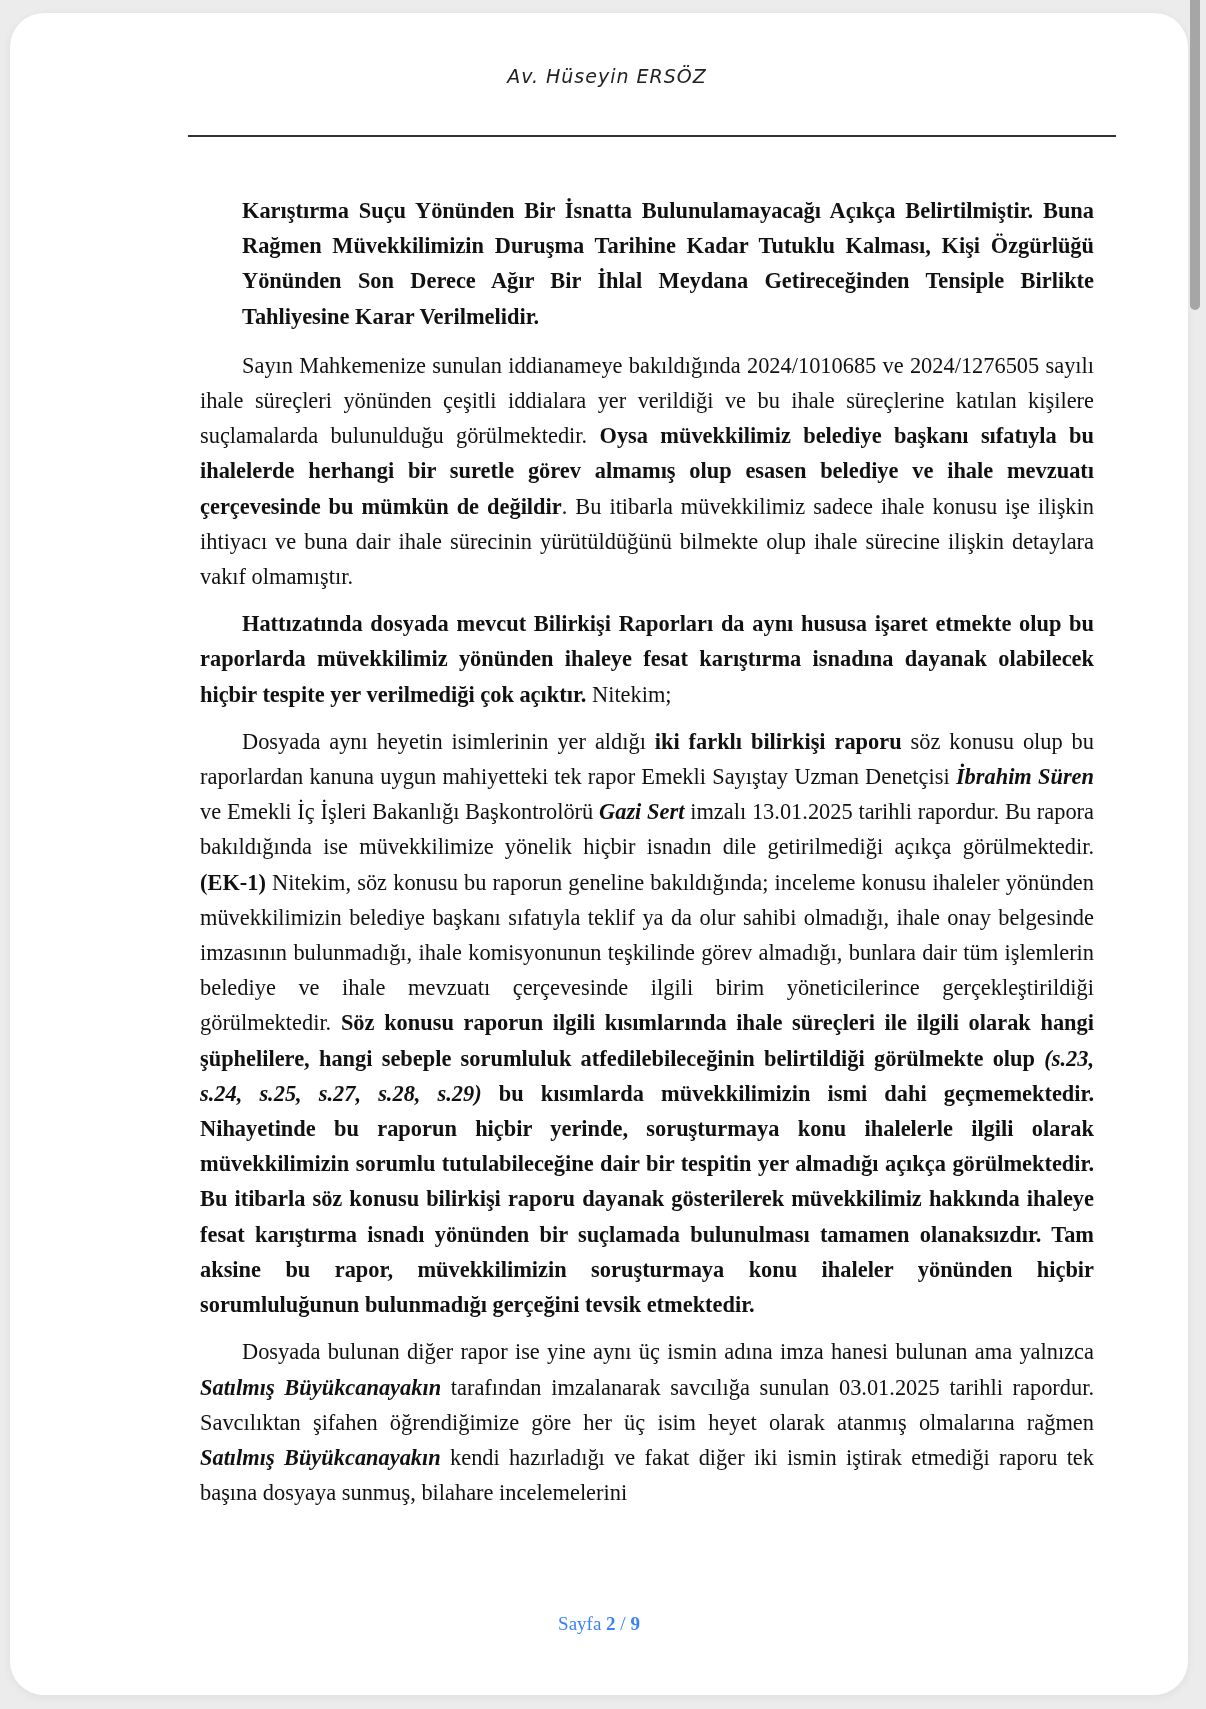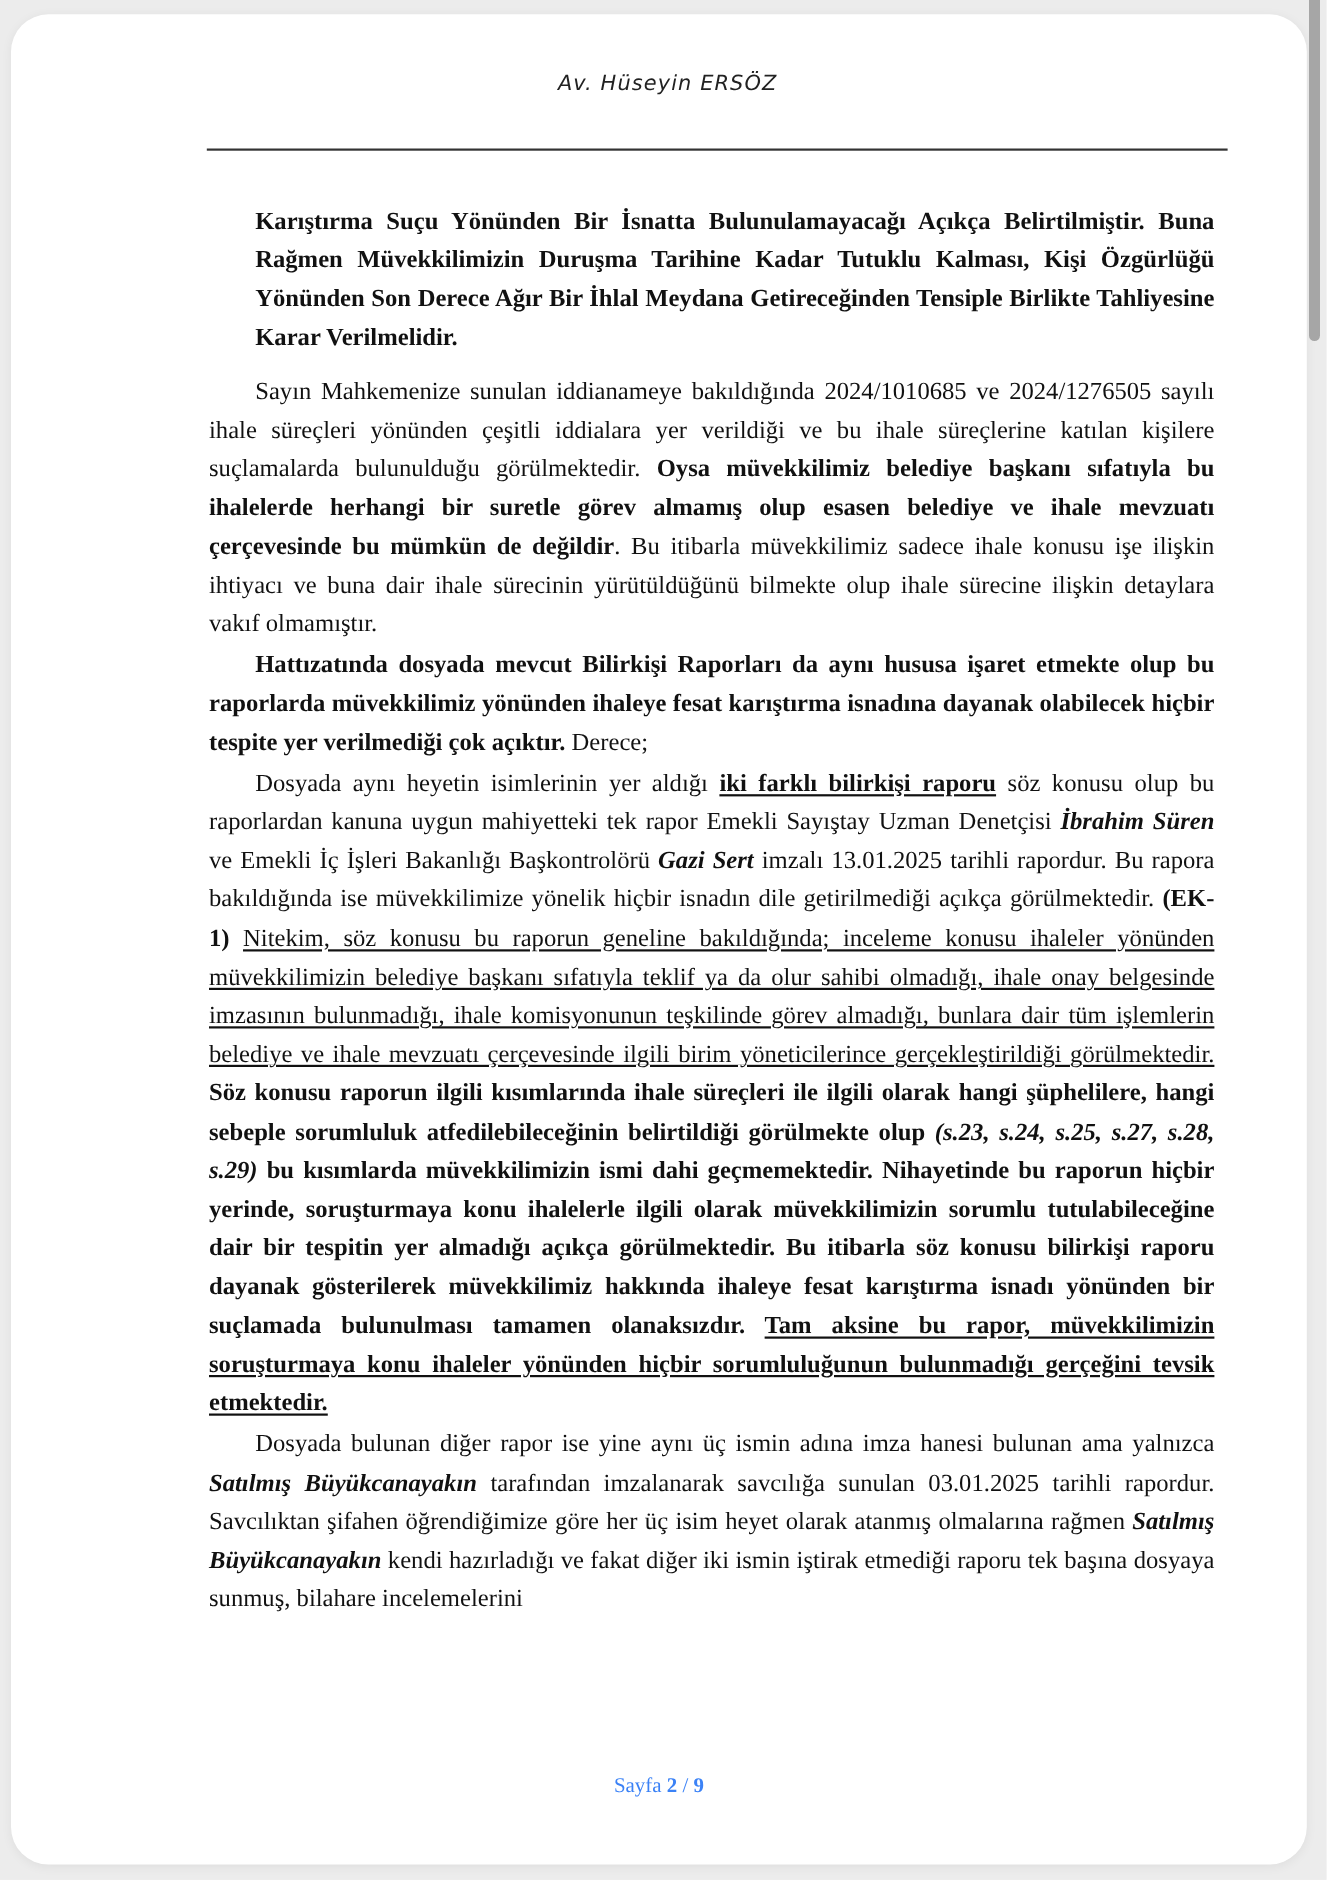--- a/index.html
+++ b/index.html
@@ -44,46 +44,46 @@
     border-top: 2px solid #333;
   }
   .body {
     position: absolute;
     left: 178px; top: 168px;
     width: 918px;
     font-size: 22.4px;
     line-height: 35.2px;
     text-align: justify;
   }
-  .body p { margin: 2px; }
+  .body p { margin: 12px; }
   .indent { text-indent: 42px; }
   .first-block { padding-left: 42px; font-weight: bold; margin-bottom: 14px !important; }
   .b { font-weight: bold; }
-  .u { text-decoration: underline; text-decoration-thickness: 2px; text-underline-offset: 3px; }
+  .u { text-decoration-thickness: 2px; text-underline-offset: 3px; }
   .i { font-style: italic; font-weight: bold; }
   .footer {
     position: absolute;
     left: 0; right: 0; top: 1600px;
     text-align: center;
     font-size: 19px;
     color: #3b82f6;
   }
   .footer .b { font-weight: bold; }
 </style>
 </head>
 <body>
 
 <div class="page">
   <div class="letterhead">Av. Hüseyin ERSÖZ</div>
   <div class="header-rule"></div>
 
   <div class="body">
     <p class="first-block"><span class="b">Karıştırma Suçu Yönünden Bir İsnatta Bulunulamayacağı Açıkça Belirtilmiştir. Buna Rağmen Müvekkilimizin Duruşma Tarihine Kadar Tutuklu Kalması, Kişi Özgürlüğü Yönünden Son Derece Ağır Bir İhlal Meydana Getireceğinden Tensiple Birlikte Tahliyesine Karar Verilmelidir.</span></p>
     <p class="indent"><span>Sayın Mahkemenize sunulan iddianameye bakıldığında 2024/1010685 ve 2024/1276505 sayılı ihale süreçleri yönünden çeşitli iddialara yer verildiği ve bu ihale süreçlerine katılan kişilere suçlamalarda bulunulduğu görülmektedir. </span><span class="b">Oysa müvekkilimiz belediye başkanı sıfatıyla bu ihalelerde herhangi bir suretle görev almamış olup esasen belediye ve ihale mevzuatı çerçevesinde bu mümkün de değildir</span><span>. Bu itibarla müvekkilimiz sadece ihale konusu işe ilişkin ihtiyacı ve buna dair ihale sürecinin yürütüldüğünü bilmekte olup ihale sürecine ilişkin detaylara vakıf olmamıştır.</span></p>
-    <p class="indent"><span class="b">Hattızatında dosyada mevcut Bilirkişi Raporları da aynı hususa işaret etmekte olup bu raporlarda müvekkilimiz yönünden ihaleye fesat karıştırma isnadına dayanak olabilecek hiçbir tespite yer verilmediği çok açıktır.</span><span> Derece;</span></p>
+    <p class="indent"><span class="b">Hattızatında dosyada mevcut Bilirkişi Raporları da aynı hususa işaret etmekte olup bu raporlarda müvekkilimiz yönünden ihaleye fesat karıştırma isnadına dayanak olabilecek hiçbir tespite yer verilmediği çok açıktır.</span><span> Nitekim;</span></p>
     <p class="indent"><span>Dosyada aynı heyetin isimlerinin yer aldığı </span><span class="b u">iki farklı bilirkişi raporu</span><span> söz konusu olup bu raporlardan kanuna uygun mahiyetteki tek rapor Emekli Sayıştay Uzman Denetçisi </span><span class="i">İbrahim Süren</span><span> ve Emekli İç İşleri Bakanlığı Başkontrolörü </span><span class="i">Gazi Sert</span><span> imzalı 13.01.2025 tarihli rapordur. Bu rapora bakıldığında ise müvekkilimize yönelik hiçbir isnadın dile getirilmediği açıkça görülmektedir. </span><span class="b">(EK-1) </span><span class="u">Nitekim, söz konusu bu raporun geneline bakıldığında; inceleme konusu ihaleler yönünden müvekkilimizin belediye başkanı sıfatıyla teklif ya da olur sahibi olmadığı, ihale onay belgesinde imzasının bulunmadığı, ihale komisyonunun teşkilinde görev almadığı, bunlara dair tüm işlemlerin belediye ve ihale mevzuatı çerçevesinde ilgili birim yöneticilerince gerçekleştirildiği görülmektedir.</span><span class="b"> Söz konusu raporun ilgili kısımlarında ihale süreçleri ile ilgili olarak hangi şüphelilere, hangi sebeple sorumluluk atfedilebileceğinin belirtildiği görülmekte olup </span><span class="b i">(s.23, s.24, s.25, s.27, s.28, s.29)</span><span class="b"> bu kısımlarda müvekkilimizin ismi dahi geçmemektedir. Nihayetinde bu raporun hiçbir yerinde, soruşturmaya konu ihalelerle ilgili olarak müvekkilimizin sorumlu tutulabileceğine dair bir tespitin yer almadığı açıkça görülmektedir. Bu itibarla söz konusu bilirkişi raporu dayanak gösterilerek müvekkilimiz hakkında ihaleye fesat karıştırma isnadı yönünden bir suçlamada bulunulması tamamen olanaksızdır. </span><span class="b u">Tam aksine bu rapor, müvekkilimizin soruşturmaya konu ihaleler yönünden hiçbir sorumluluğunun bulunmadığı gerçeğini tevsik etmektedir.</span></p>
     <p class="indent"><span>Dosyada bulunan diğer rapor ise yine aynı üç ismin adına imza hanesi bulunan ama yalnızca </span><span class="i">Satılmış Büyükcanayakın</span><span> tarafından imzalanarak savcılığa sunulan 03.01.2025 tarihli rapordur. Savcılıktan şifahen öğrendiğimize göre her üç isim heyet olarak atanmış olmalarına rağmen </span><span class="i">Satılmış Büyükcanayakın</span><span> kendi hazırladığı ve fakat diğer iki ismin iştirak etmediği raporu tek başına dosyaya sunmuş, bilahare incelemelerini</span></p>
   </div>
 
   <div class="footer">
     <span>Sayfa</span>
     <span class="b">2</span>
     <span>/</span>
     <span class="b">9</span>
   </div>

